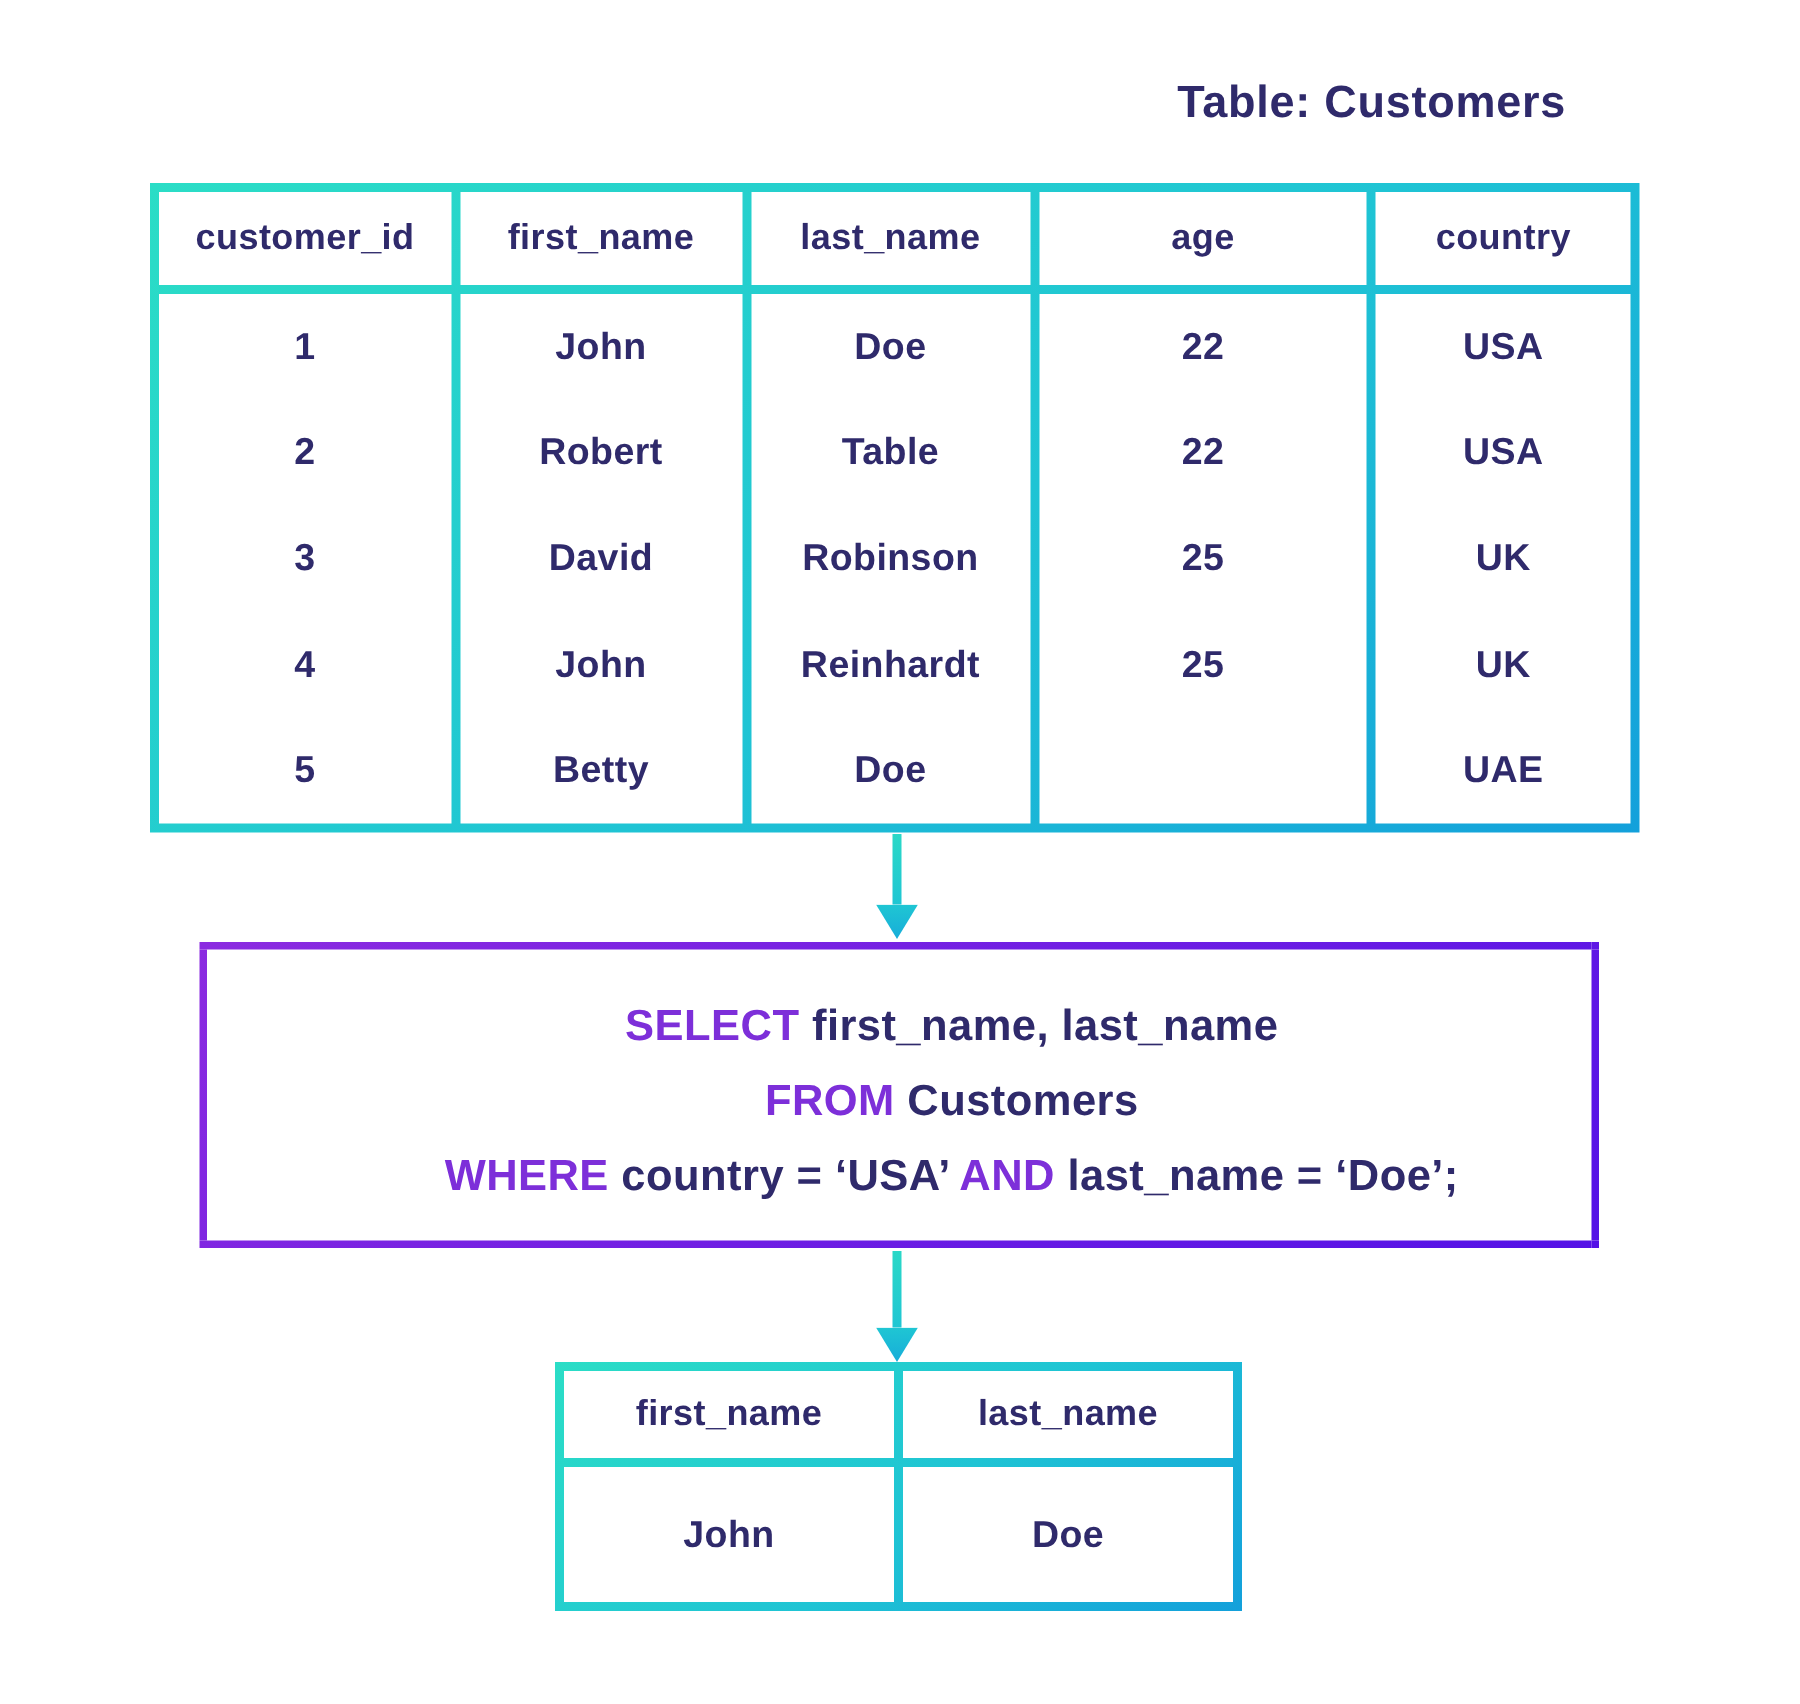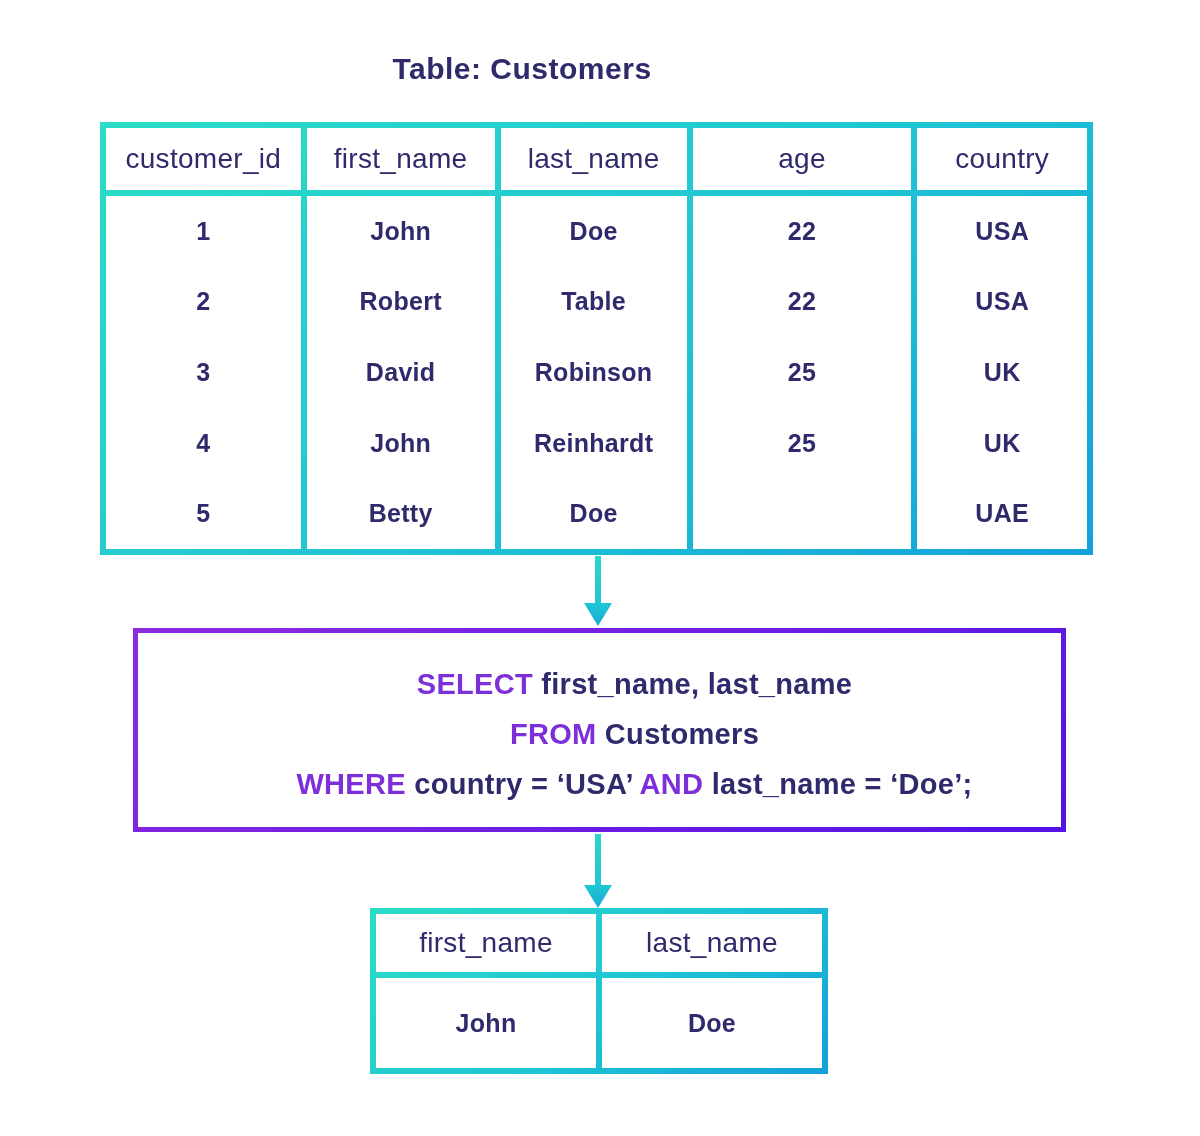--- a/index.html
+++ b/index.html
@@ -13,21 +13,21 @@
     width: 1200px;
     height: 1136px;
     background: #ffffff;
     overflow: hidden;
   }
   .title {
     position: absolute;
     top: 52px;
     left: 0;
     width: 1044px;
-    text-align: center;
+    text-align: right;
     font-size: 30px;
     font-weight: 700;
     letter-spacing: 0.5px;
     color: #2f2a6b;
   }
 
   
   .gtable {
     position: absolute;
     box-sizing: border-box;
@@ -41,22 +41,22 @@
     flex-direction: column;
     min-width: 0;
   }
   .gtable .th {
     background: #ffffff;
     height: 62px;
     margin-bottom: 6px;
     display: flex;
     align-items: center;
     justify-content: center;
-    font-size: 28px;
-    font-weight: 400;
+    font-size: 24px;
+    font-weight: 700;
     color: #2f2a6b;
     letter-spacing: 0.3px;
   }
   .gtable .cells {
     background: #ffffff;
     flex: 1;
     display: grid;
   }
   .gtable .td {
     display: flex;

